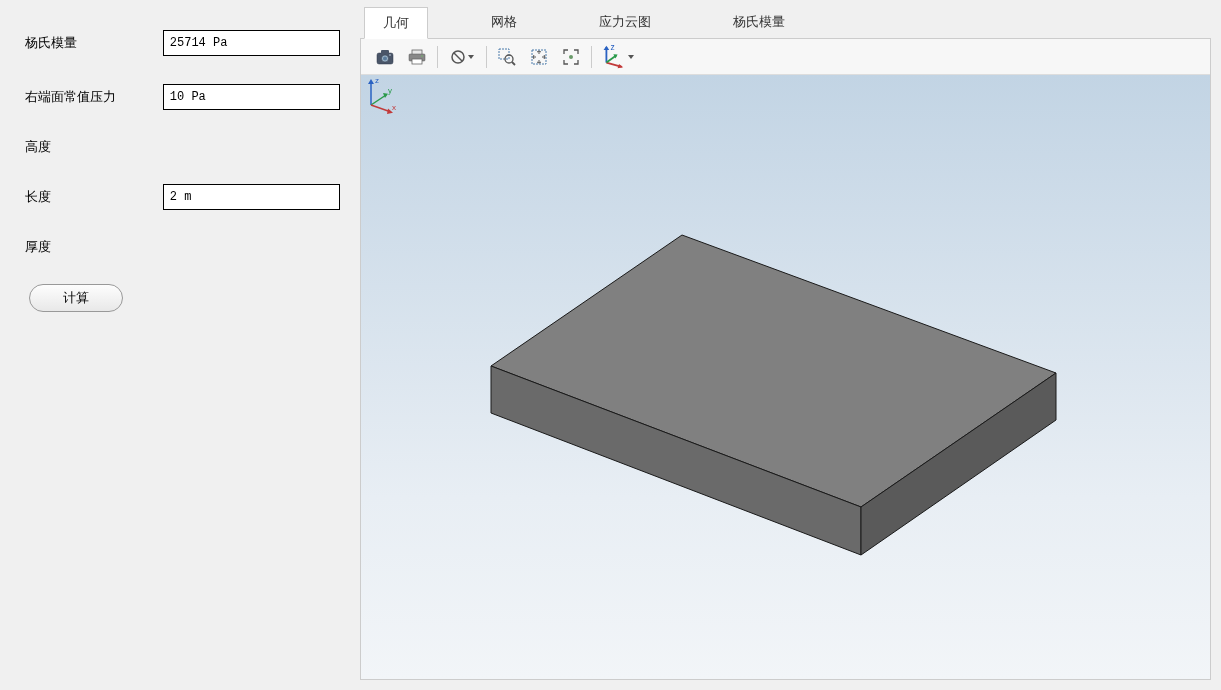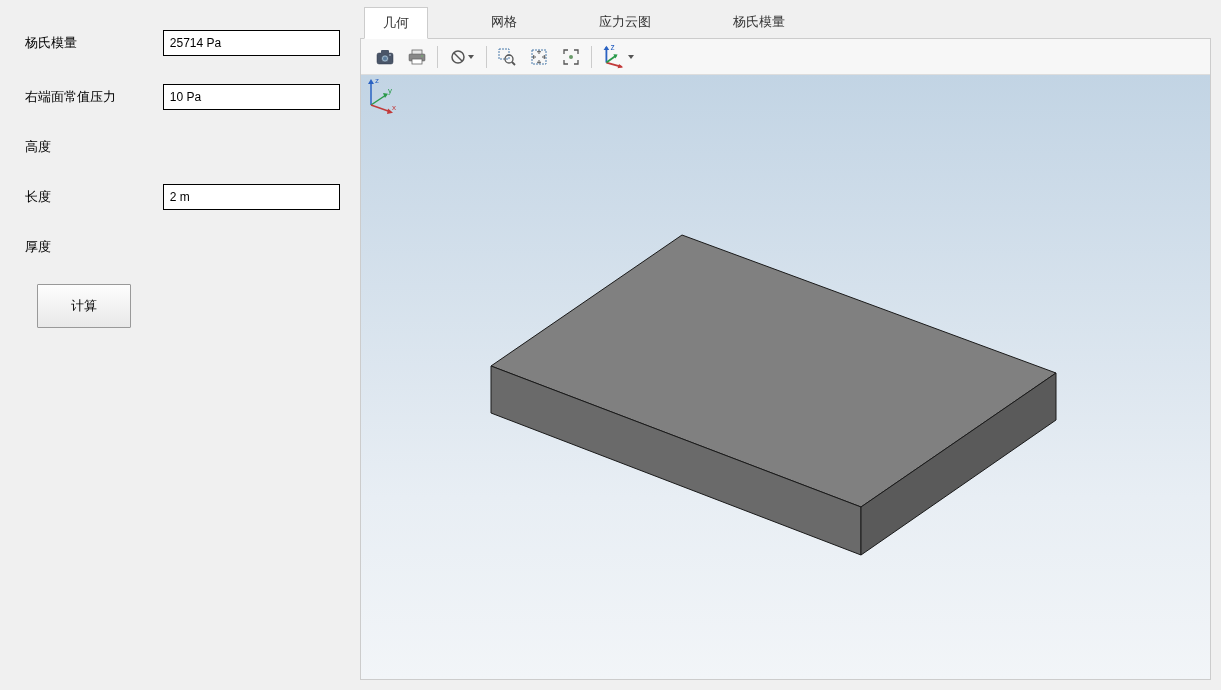--- a/index.html
+++ b/index.html
@@ -29,33 +29,33 @@
       width: 108px;
       font-size: 13px;
       color: #000000;
     }
     .form-input {
       width: 200px;
       height: 26px;
       border: 1px solid #000;
       background: #fff;
       padding: 0 6px;
-      font-family: Liberation Sans, sans-serif;
+      font-family: Liberation Mono, monospace;
       font-size: 12px;
       margin-left: 43px;
     }
     .compute-btn {
       width: 94px;
-      height: 44px;
+      height: 28px;
       background: linear-gradient(#fdfdfd, #e8e8e8);
       border: 1px solid #999;
-      border-radius: 1px;
+      border-radius: 14px;
       font-size: 13px;
       cursor: pointer;
-      margin-left: 12px;
+      margin-left: 4px;
       margin-top: 0;
     }
     .main {
       flex: 1;
       padding: 6px 10px 10px 0;
       display: flex;
       flex-direction: column;
     }
     .tabs {
       display: flex;

